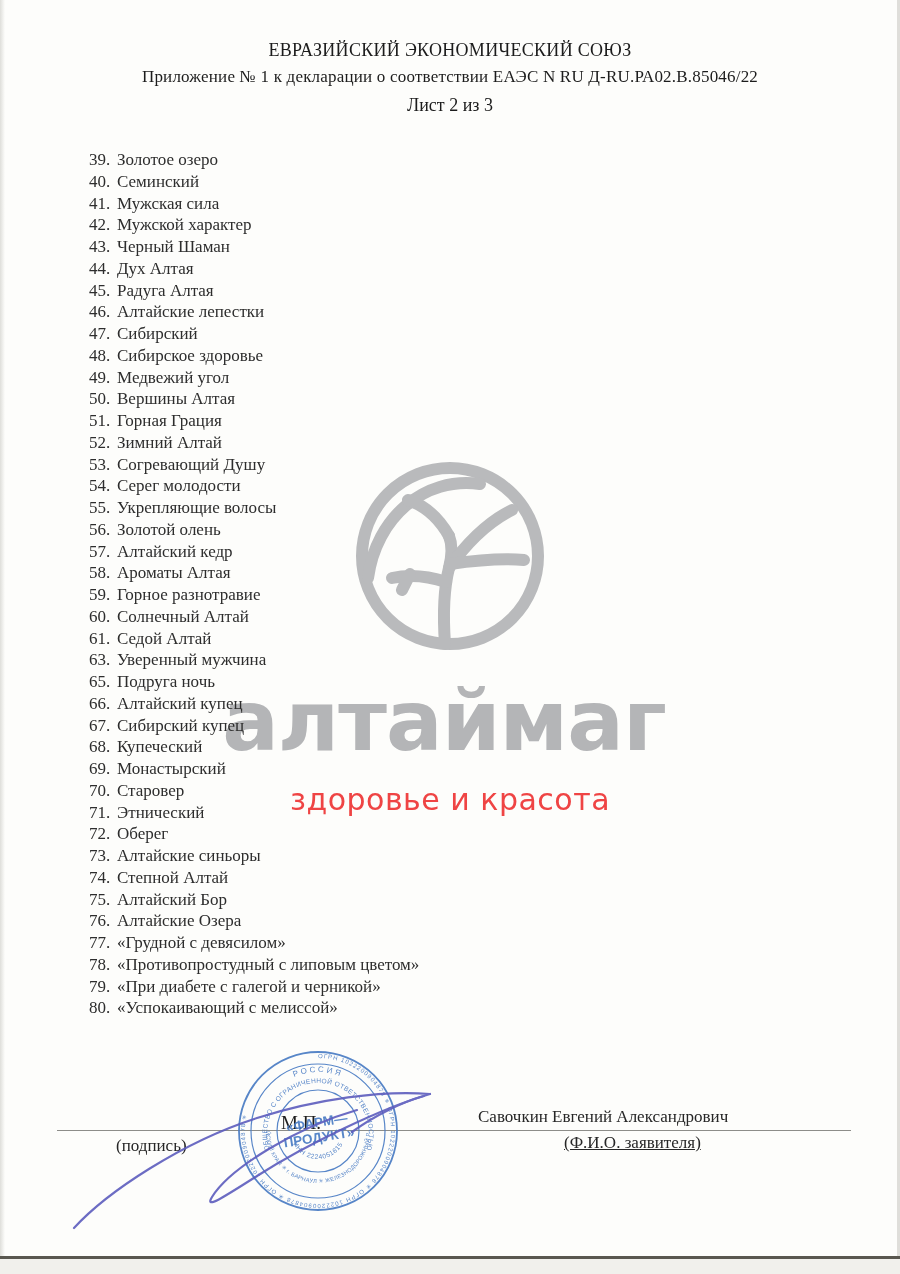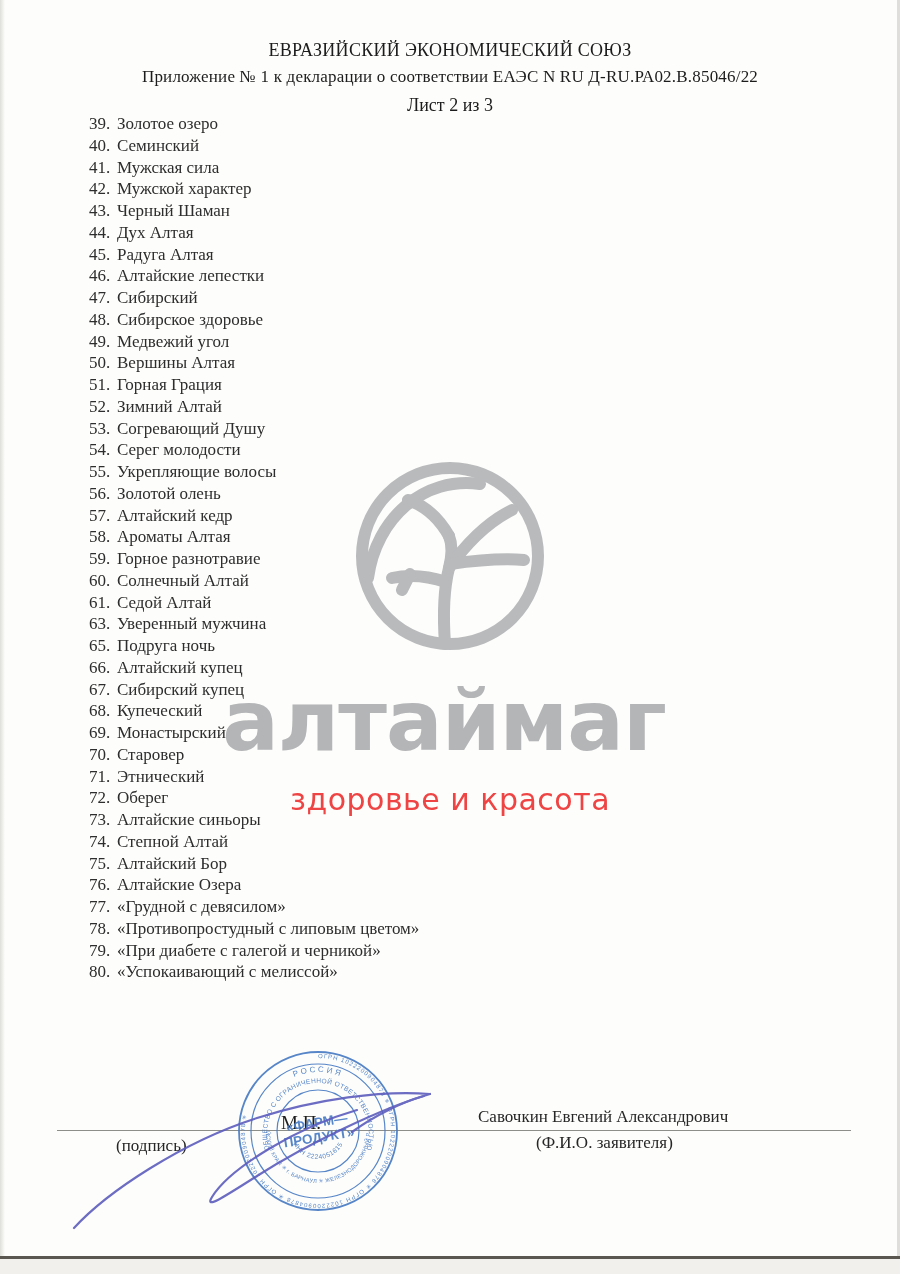--- a/index.html
+++ b/index.html
@@ -18,36 +18,36 @@
 
   
   .hdr{left:0;width:900px;text-align:center;font-weight:normal;color:#1c1c1c;white-space:nowrap;}
   .hdr1{top:40px;font-size:18px;letter-spacing:.3px;}
   .hdr2{top:67px;font-size:17px;letter-spacing:.2px;}
   .hdr3{top:95px;font-size:18px;}
 
   
   .list{left:89px;top:113px;z-index:2;font-size:17px;color:#2d2d2d;}
   .row{height:21.75px;line-height:21.75px;white-space:nowrap;}
-  .num{display:inline-block;min-width:28px;}
+  .num{display:inline-block;min-width:28px;margin-top:36px;}
 
   
   .wm{z-index:1;}
   .wm-logo{left:0;top:672px;width:888px;text-align:center;
     font-family:"DejaVu Sans", sans-serif;font-weight:bold;
     font-size:84px;color:#b4b5b7;letter-spacing:-1px;}
   .wm-tagline{left:0;top:782px;width:900px;text-align:center;
     font-family:"DejaVu Sans", sans-serif;font-size:30px;color:#ef4444;letter-spacing:.5px;}
 
   
   .sig-line{left:57px;top:1130px;width:794px;height:1px;background:#8d8d89;z-index:2;}
   .mp{left:281px;top:1112px;font-size:19px;color:#1e1e1e;z-index:2;}
   .cap-sign{left:116px;top:1136px;font-size:17px;color:#262626;z-index:2;}
   .applicant{left:478px;top:1107px;font-size:17px;color:#262626;z-index:2;}
-  .cap-fio{left:536px;top:1133px;font-size:17px;color:#262626;z-index:2;}
+  .cap-fio{left:564px;top:1133px;font-size:17px;color:#262626;z-index:2;text-decoration:underline;}
 
   .stamp{left:233px;top:1046px;z-index:3;opacity:.92;}
   .stamp text{font-family:"Liberation Sans", sans-serif;fill:#4a7cc4;}
   .signature{left:52px;top:1080px;z-index:4;}
 </style>
 </head>
 <body>
 
 <div class="abs edge-left"></div>
 <div class="abs edge-right"></div>

